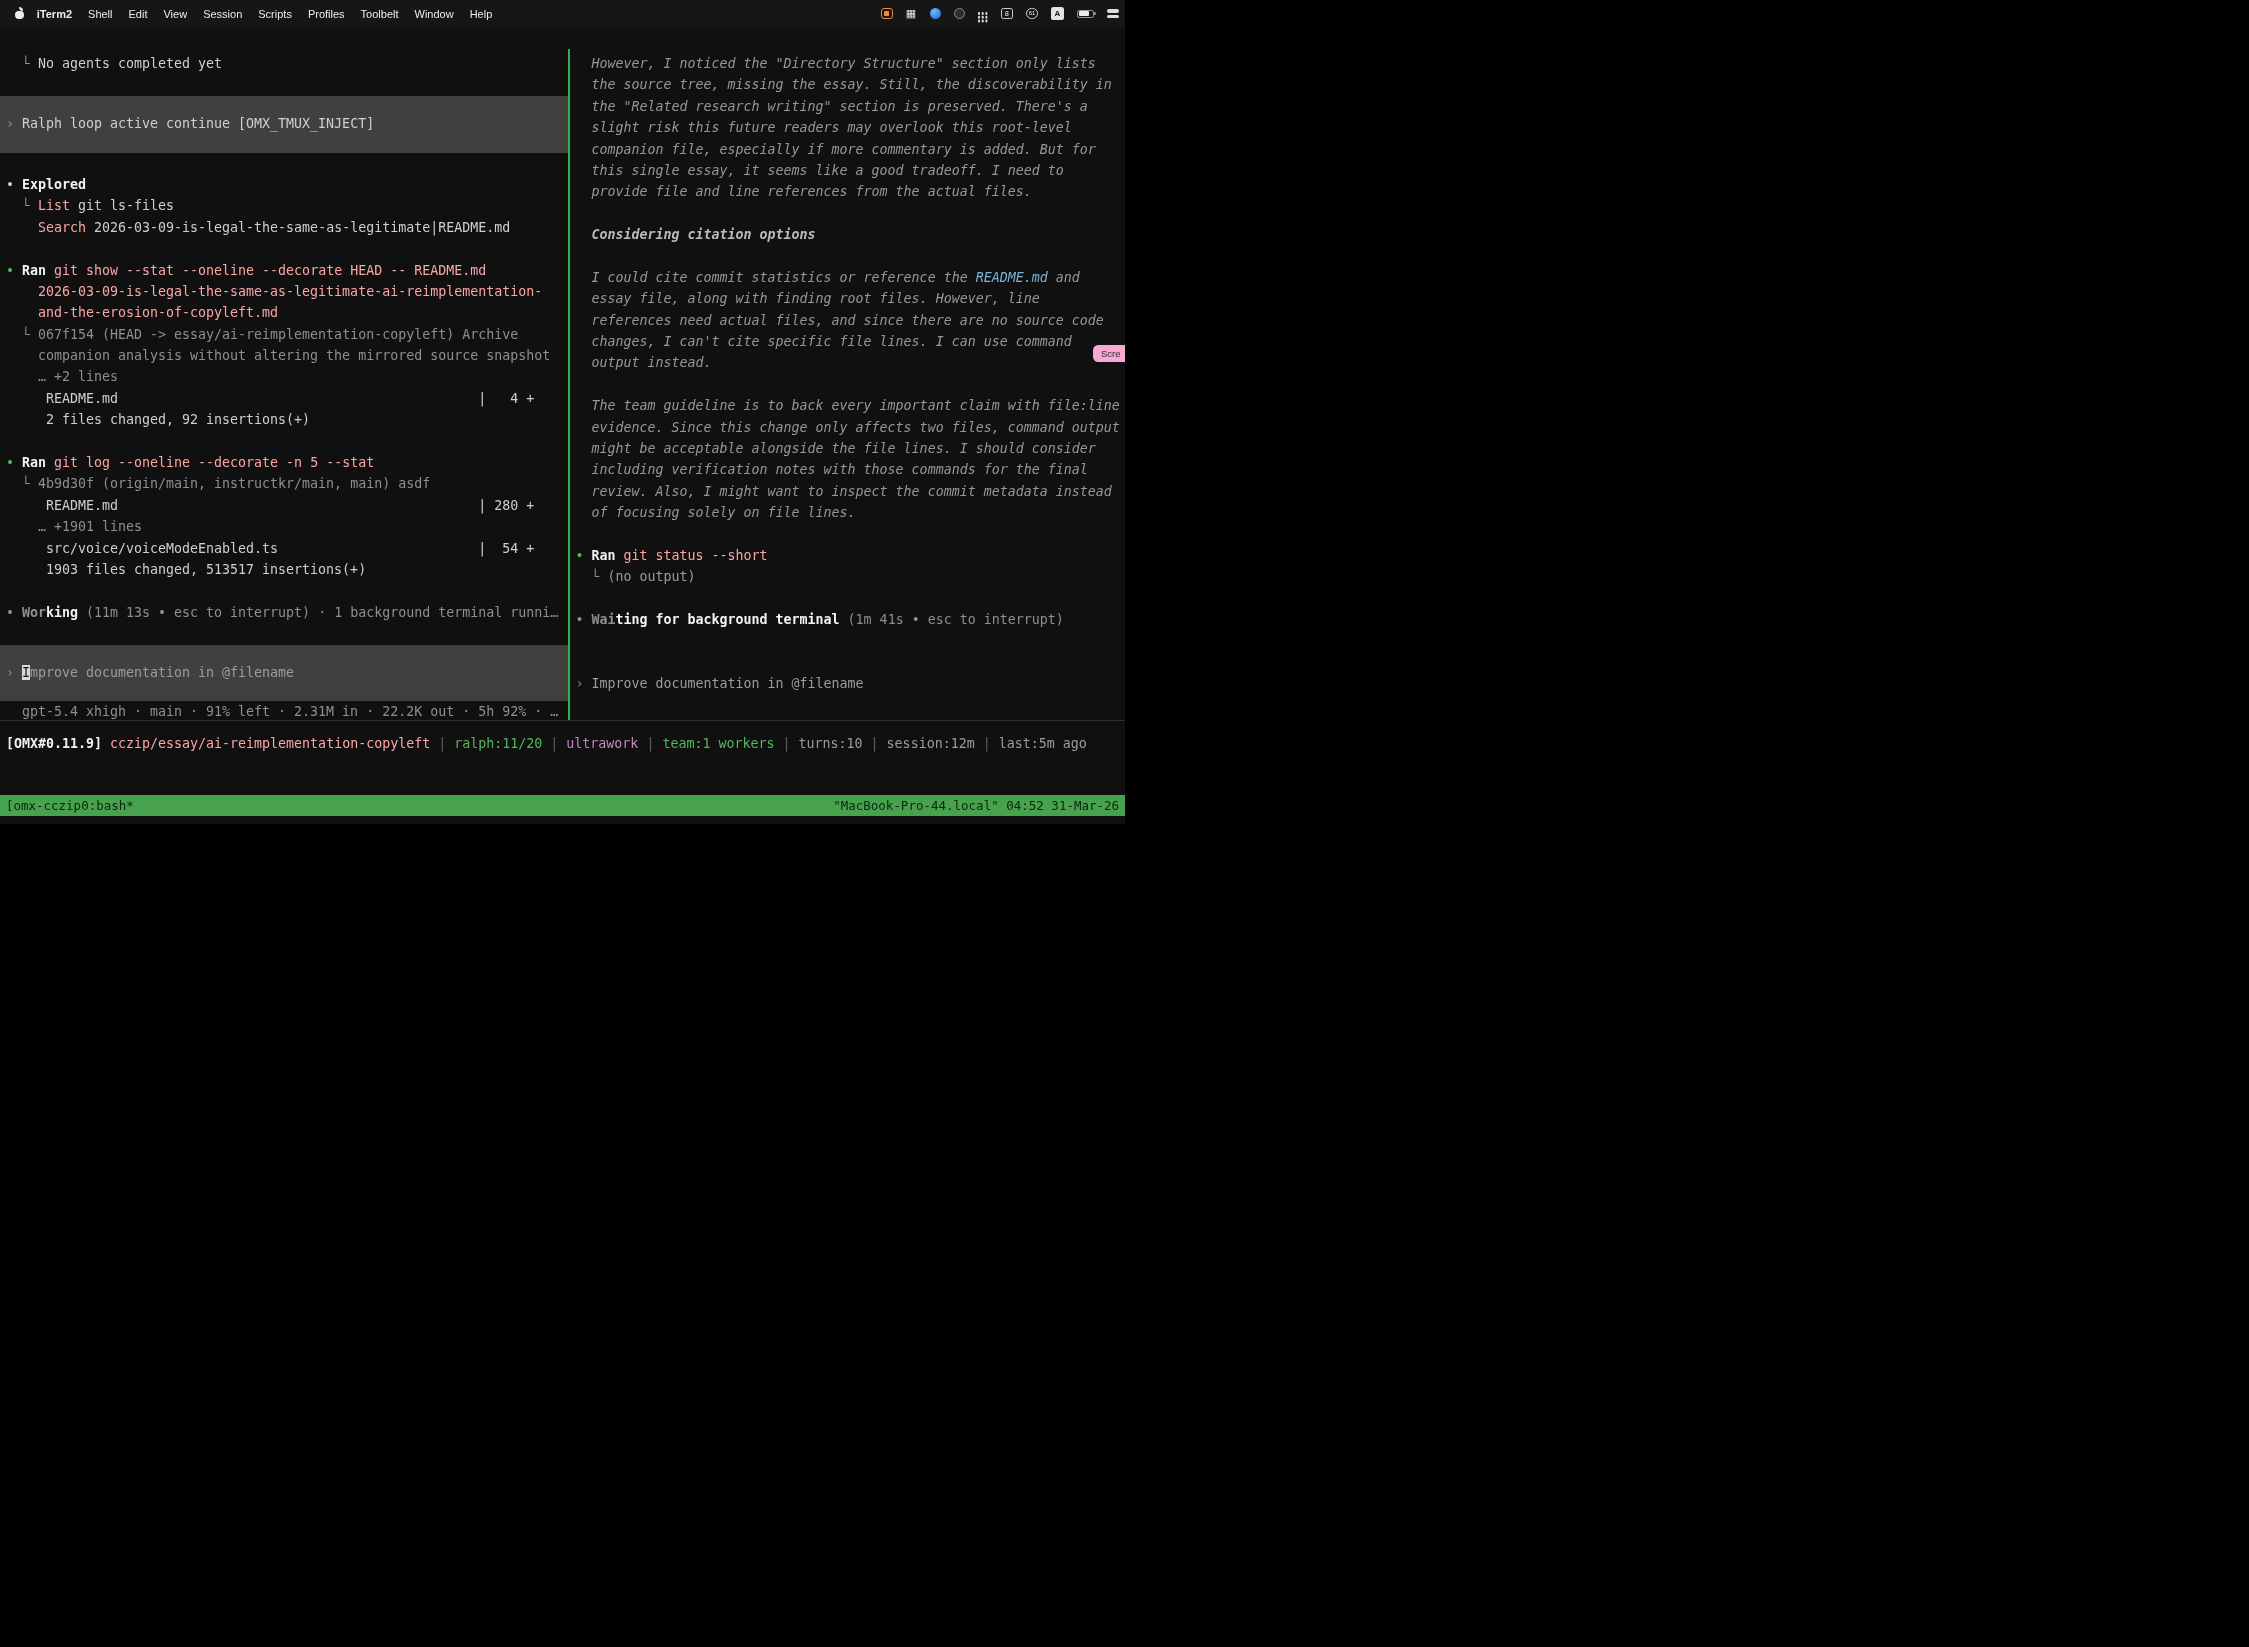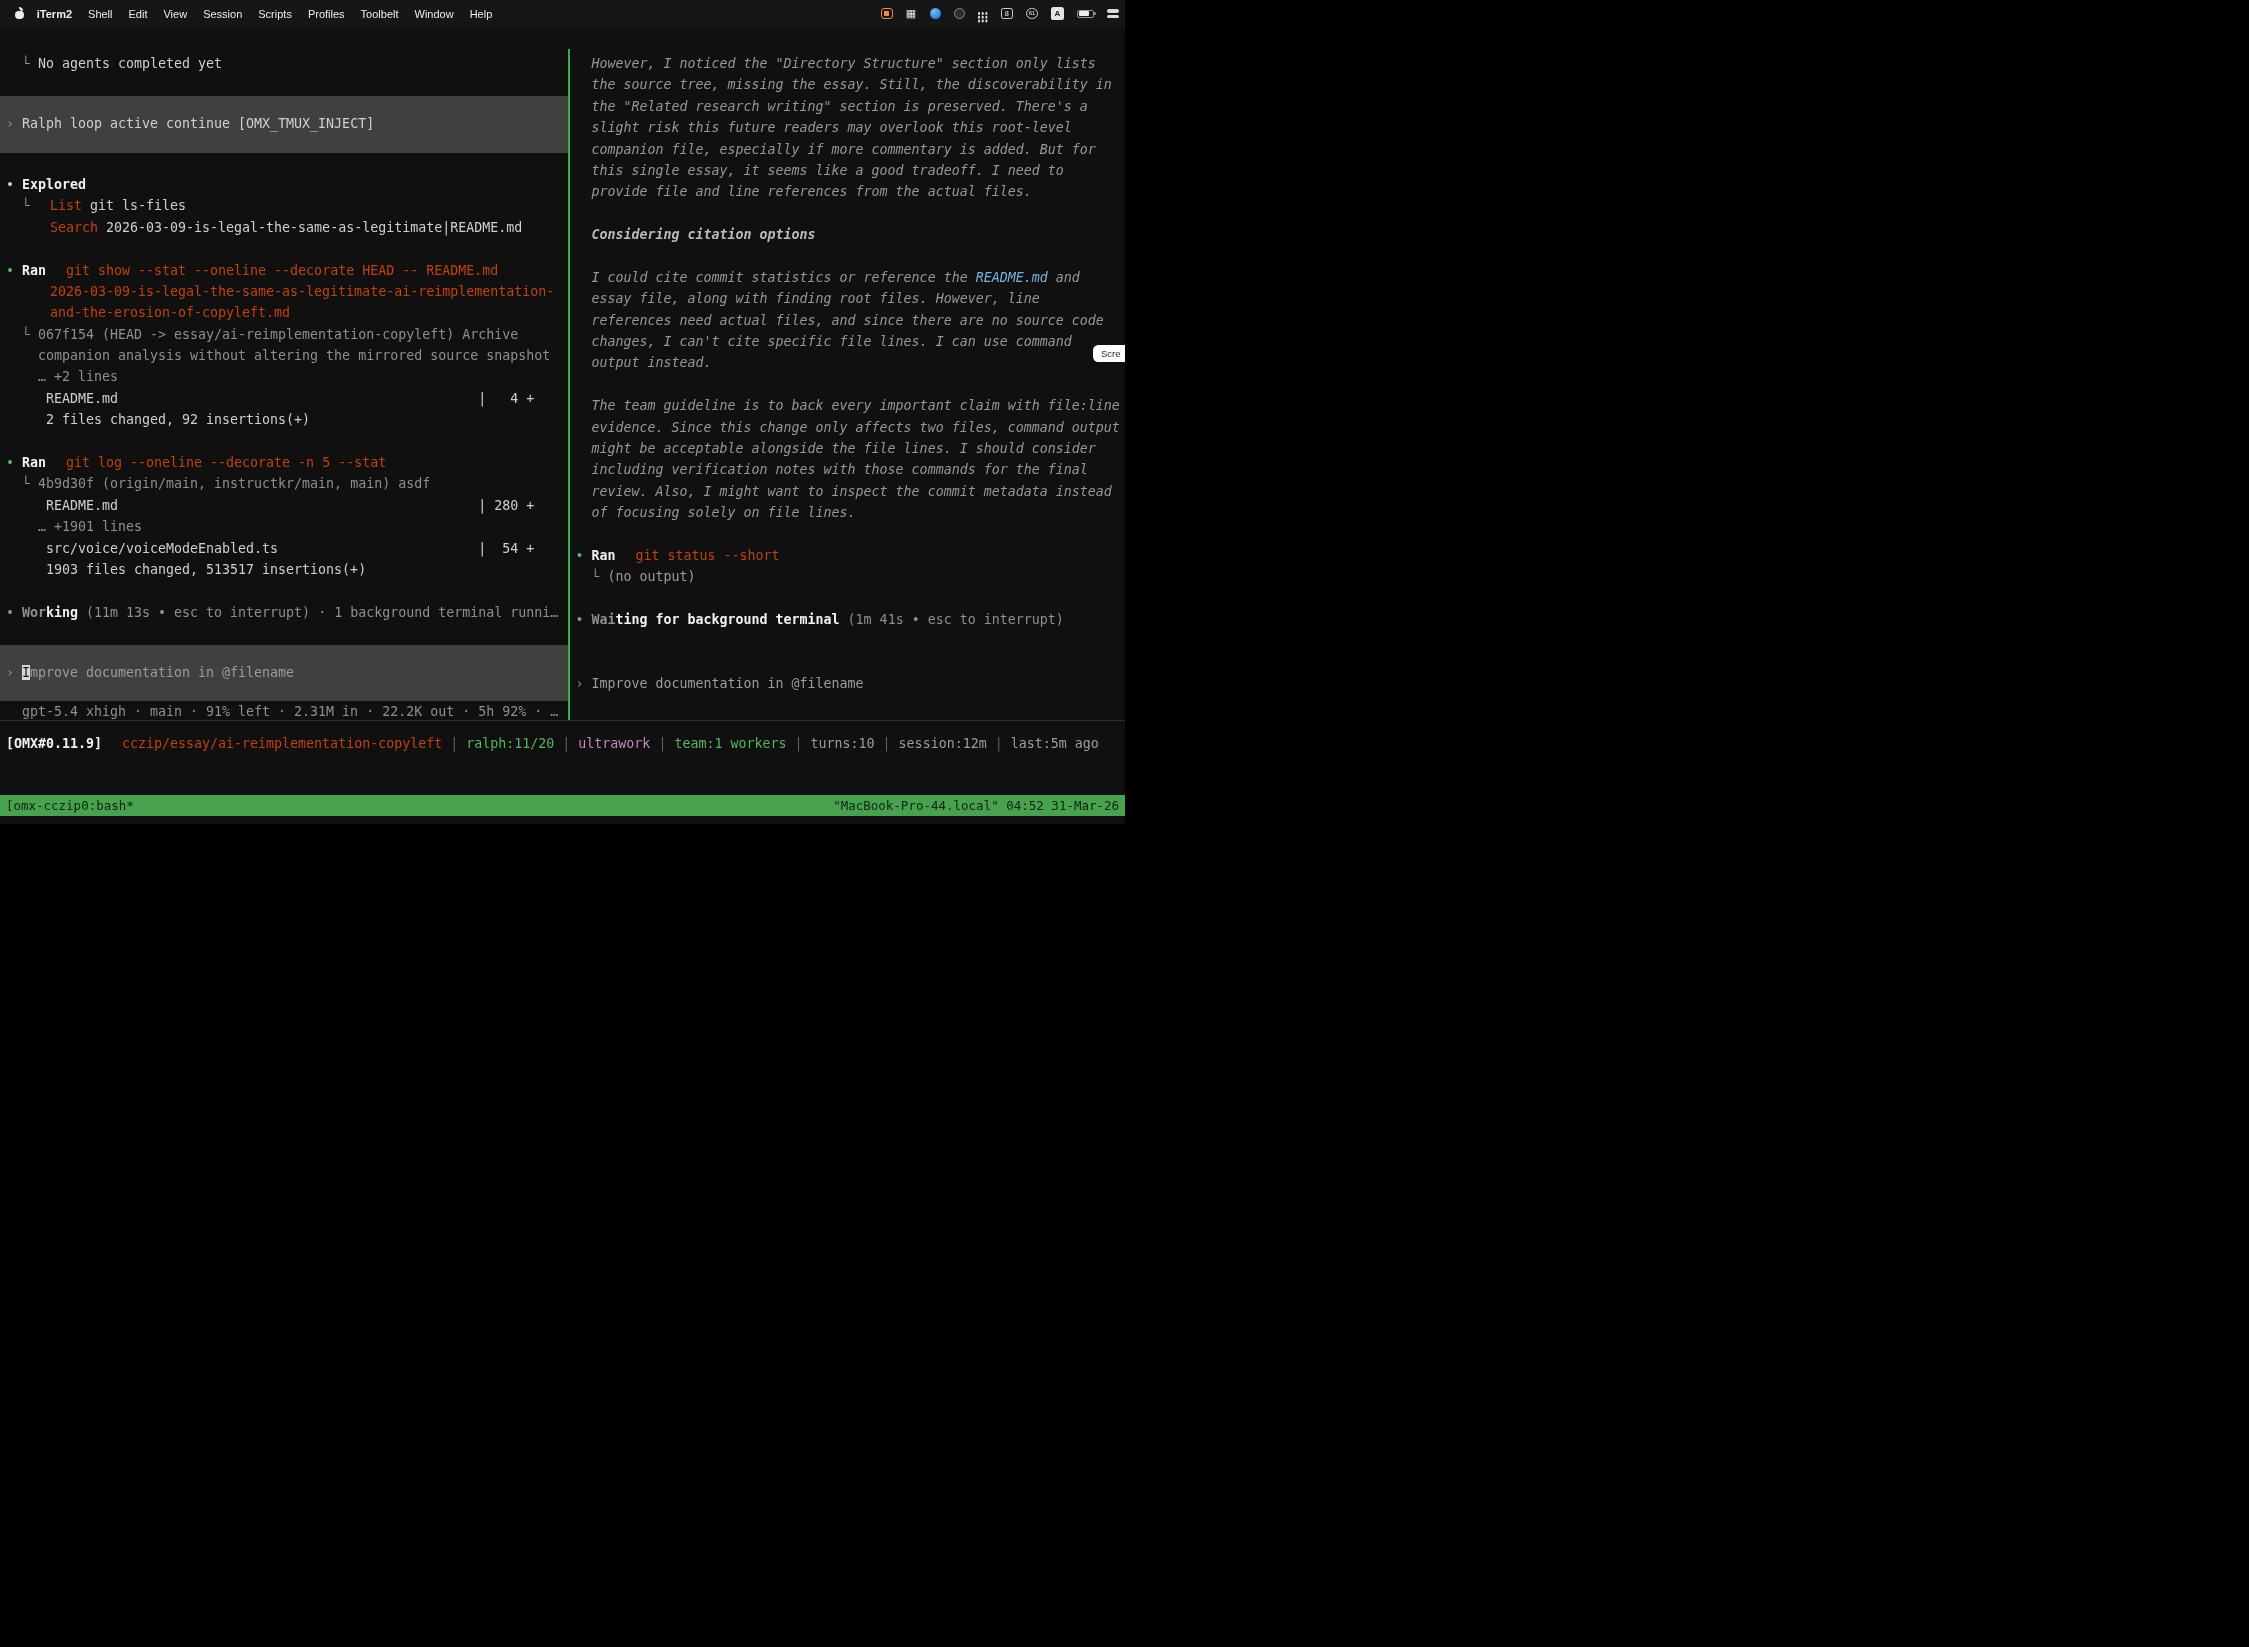--- a/index.html
+++ b/index.html
@@ -51,38 +51,38 @@
   .divider{width:1.5px;background:#33b24a;}
   .pane-right{flex:1;}
   .ln{height:21.4px;line-height:21.4px;padding:0 5.9px;white-space:pre;overflow:hidden;font-size:13.3px;color:#cfcfcf;}
   .band{background:#404040;padding-top:17.7px;padding-bottom:17.7px;height:21.4px;}
 
   .c-fg{color:#cfcfcf;}
   .c-dim{color:#8f8f8f;}
   .c-dim2{color:#9c9c9c;}
   .c-dimb{color:#8f8f8f;font-weight:bold;}
   .c-boldw{color:#f2f2f2;font-weight:bold;}
-  .c-blue{color:#c2410c;margin-left:12px;}
+  .c-blue{color:#fca5a5;}
   .c-green{color:#54b65c;}
   .c-mag{color:#c586c0;}
   .c-sep{color:#5e5e5e;}
   .c-it{color:#979797;font-style:italic;}
   .c-itb{color:#bababa;font-style:italic;font-weight:bold;}
   .c-itblue{color:#7cb3d9;font-style:italic;}
   .c-cursor{background:#d8d8d8;color:#161616;}
 
   
   .omx{position:absolute;top:733px;left:5.9px;right:0;height:21.4px;line-height:21.4px;font-size:13.3px;white-space:pre;overflow:hidden;}
   .tmux{position:absolute;top:795px;left:0;right:0;height:21.4px;background:#48a24d;color:#0b2510;
         font-size:12.5px;line-height:21.4px;display:flex;justify-content:space-between;white-space:pre;}
   .tmux-l{padding-left:5.9px;}
   .tmux-r{padding-right:5.9px;}
 
   
-  .pill{position:absolute;right:0;top:345px;background:#ffffff;color:#2b2b2b;
+  .pill{position:absolute;right:0;top:345px;background:#f9a8d4;color:#2b2b2b;
         font-family:"Liberation Sans",sans-serif;font-size:9.6px;padding:3px 4.4px 3px 8px;
         border-radius:5.2px 0 0 5.2px;}
 </style>
 </head>
 <body>
 
 <div class="screen">
 
   <div class="menubar">
     <span class="apple"></span>

